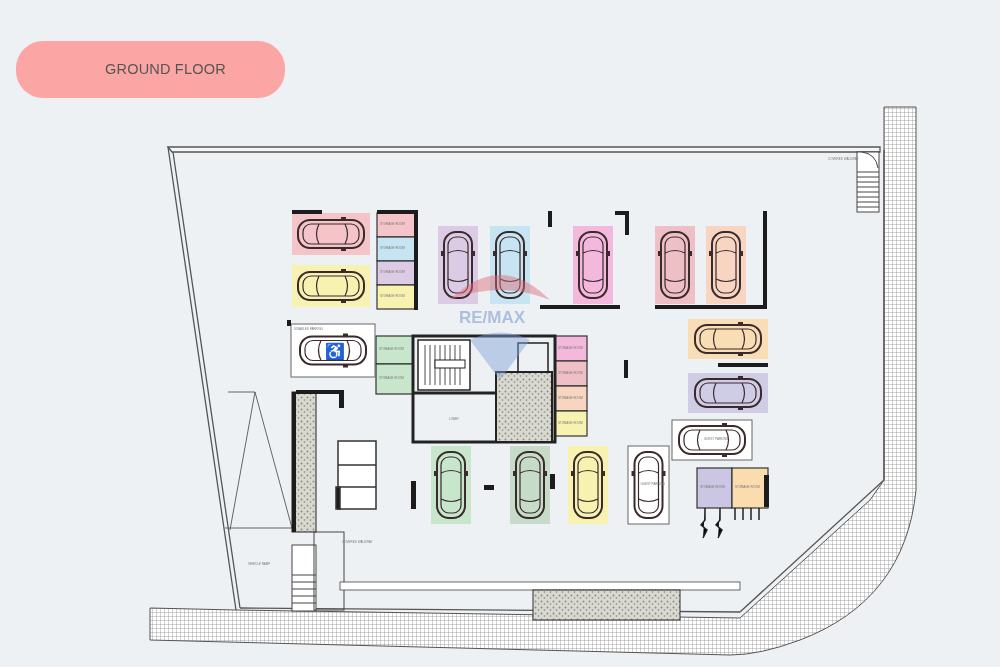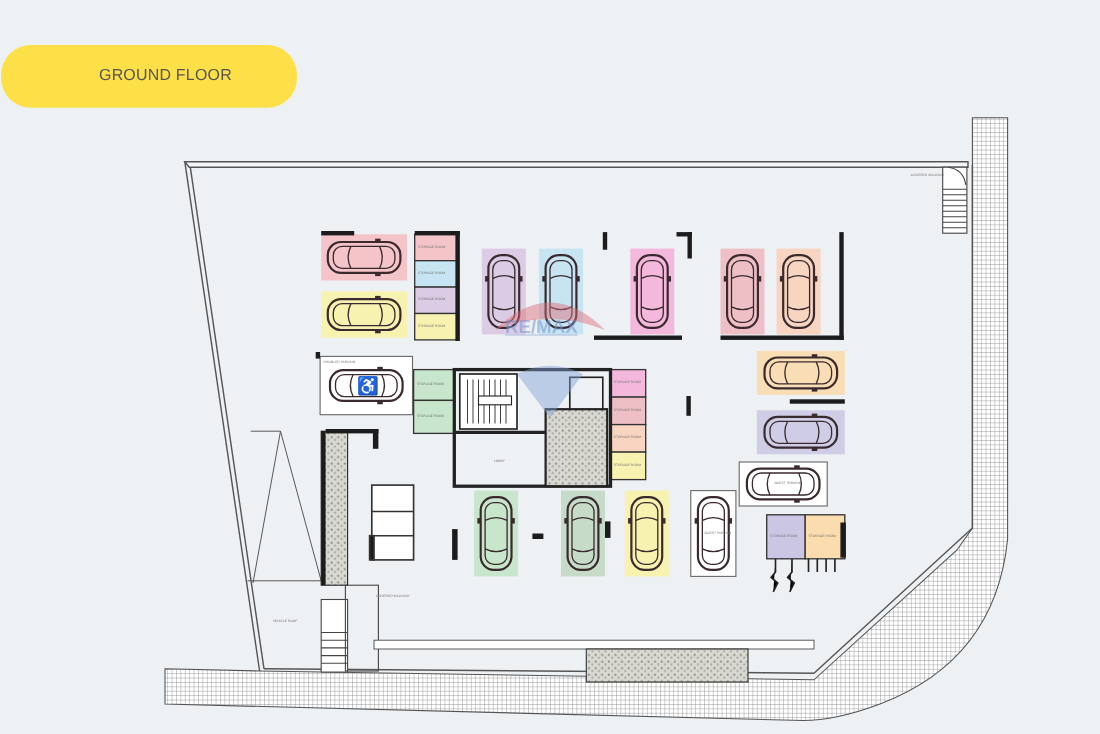--- a/index.html
+++ b/index.html
@@ -1,23 +1,23 @@
 <!DOCTYPE html>
 <html><head>
 <meta charset="utf-8">
 <style>
   html, body { margin:0; padding:0; }
   body { width:1000px; height:667px; background:#eef1f4; position:relative; overflow:hidden;
          font-family:"Liberation Sans", sans-serif; }
-  .title-banner { position:absolute; left:1px; top:41px; width:269px; height:57px; background:#fde047;border-radius:27px; }
+  .title-banner { position:absolute; left:16px; top:41px; width:269px; height:57px; background:#fca5a5;border-radius:27px; }
   .title-banner span { position:absolute; left:89px; top:20px; font-size:14.5px; color:#555; letter-spacing:0.2px; }
   svg#plan { position:absolute; left:0; top:0; }
   .lbl { font-family:"Liberation Sans", sans-serif; font-size:3px; fill:#777; }
   .wm { position:absolute; left:455px; top:268px; width:95px; height:120px; pointer-events:none; }
-  .wm .txt { position:absolute; left:4px; top:20px; font-size:17px; font-weight:bold; color:rgba(120,150,205,0.55); letter-spacing:0px;text-decoration:underline; }
+  .wm .txt { position:absolute; left:4px; top:40px; font-size:17px; font-weight:bold; color:rgba(120,150,205,0.55); letter-spacing:0px; }
 </style>
 </head>
 <body>
 
 <div class="title-banner">
   <span>GROUND FLOOR</span>
 </div>
 
 <svg id="plan" width="1000" height="667" viewBox="0 0 1000 667">
   <defs>

